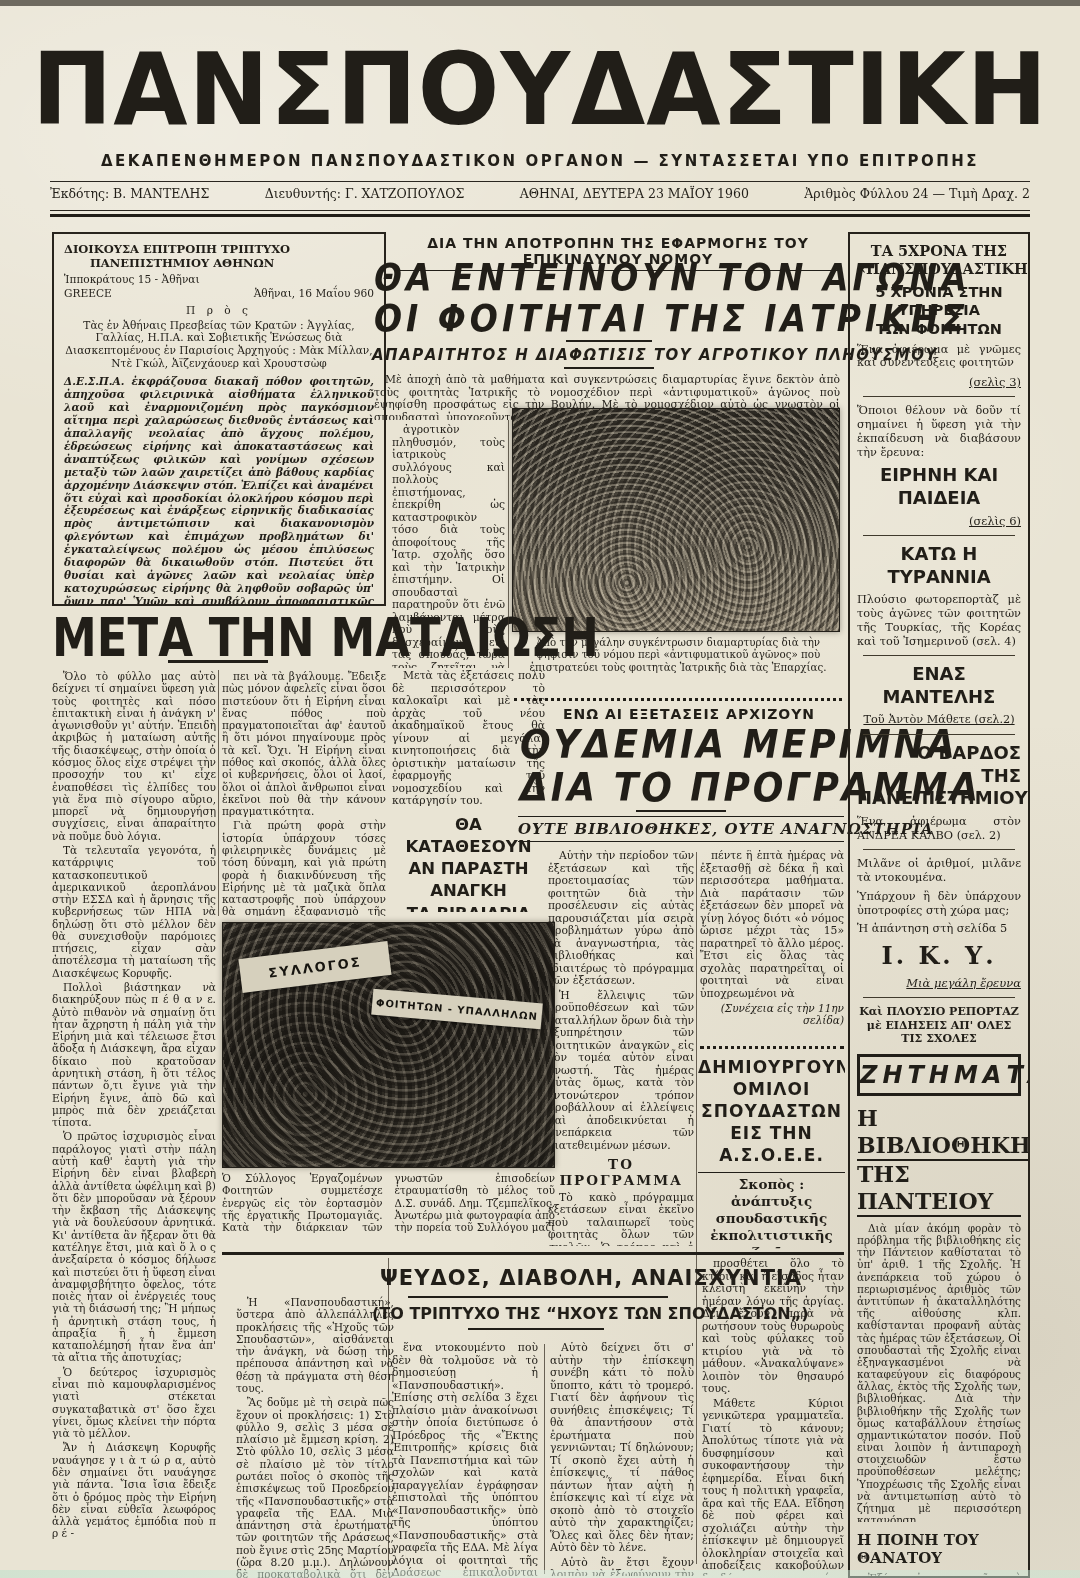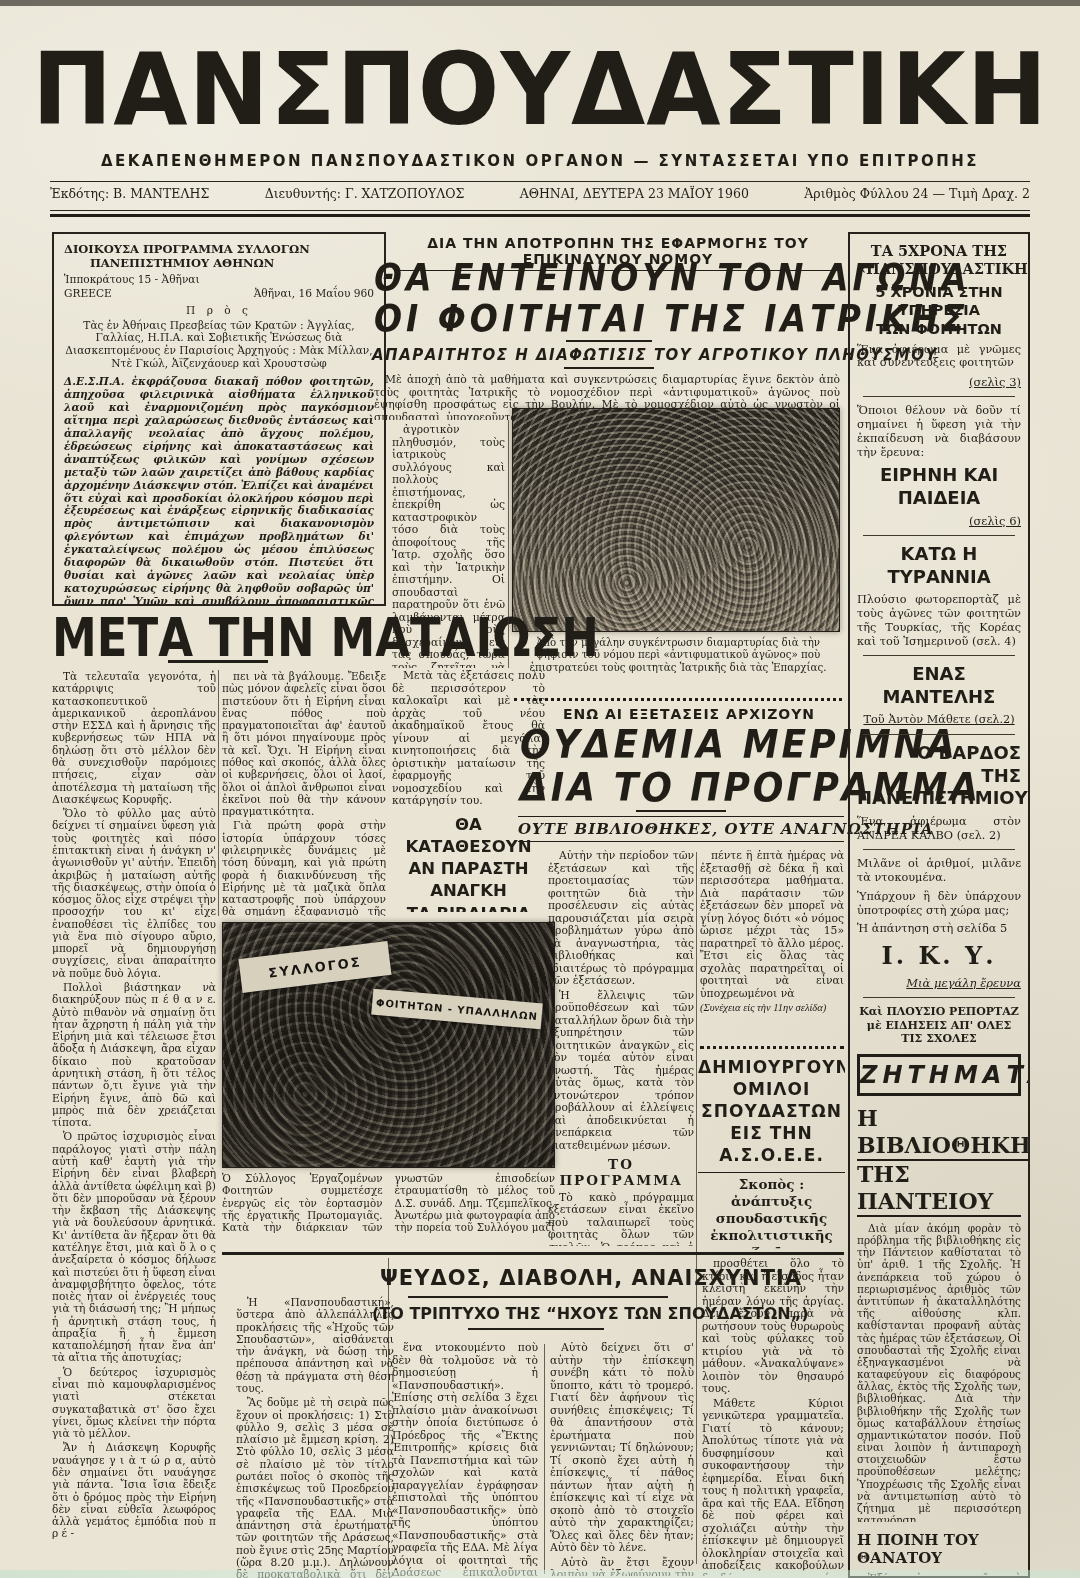--- a/index.html
+++ b/index.html
@@ -19,21 +19,21 @@
   .mast-sub{left:0;top:146px;width:100%;text-align:center;font-family:"DejaVu Sans",sans-serif;
     font-weight:bold;font-size:15px;letter-spacing:2.5px;}
   .hr1{height:1px;background:#2a2620;}
   .hr3{height:3px;background:#211e18;}
   .info-row{left:50px;top:180px;width:980px;display:flex;justify-content:space-between;
     font-size:12.5px;}
   .info-row span{white-space:nowrap;}
   
   .bt{font-size:10.8px;line-height:1.16;text-align:justify;overflow:hidden;}
   .bt p{margin:0 0 2px 0;text-indent:11px;}
-  .cont{font-size:10.5px;font-style:italic;font-family:Liberation Serif, serif;}
+  .cont{font-size:10.5px;text-align:right;font-style:italic;}
   
   .letter{left:52px;top:226px;width:334px;height:374px;border:2px solid #28241d;
     padding:8px 10px;box-sizing:border-box;font-size:10.6px;line-height:1.22;overflow:hidden;}
   .letter .org{font-weight:bold;font-size:11.5px;line-height:1.25;}
   .letter .org2{padding-left:26px;}
   .letter .addr{margin-top:2px;}
   .letter .row{display:flex;justify-content:space-between;margin-top:1px;}
   .letter .to{text-align:center;letter-spacing:4px;margin:4px 0 2px;}
   .letter .recip{text-align:center;}
   .letter .lbody{font-weight:bold;font-style:italic;text-align:justify;margin-top:5px;}
@@ -117,21 +117,21 @@
   <div class="abs info-row">
     <span>Ἐκδότης: Β. ΜΑΝΤΕΛΗΣ</span>
     <span>Διευθυντής: Γ. ΧΑΤΖΟΠΟΥΛΟΣ</span>
     <span>ΑΘΗΝΑΙ, ΔΕΥΤΕΡΑ 23 ΜΑΪΟΥ 1960</span>
     <span>Ἀριθμὸς Φύλλου 24 — Τιμὴ Δραχ. 2</span>
   </div>
   <div class="abs hr1" style="left:50px;top:204px;width:980px;"></div>
   <div class="abs hr3" style="left:50px;top:208px;width:980px;"></div>
 
   <div class="abs letter">
-    <div class="org">ΔΙΟΙΚΟΥΣΑ ΠΡΟΓΡΑΜΜΑ ΣΥΛΛΟΓΩΝ</div>
+    <div class="org">ΔΙΟΙΚΟΥΣΑ ΕΠΙΤΡΟΠΗ ΤΡΙΠΤΥΧΟ</div>
     <div class="org org2">ΠΑΝΕΠΙΣΤΗΜΙΟΥ ΑΘΗΝΩΝ</div>
     <div class="addr">Ἱπποκράτους 15 - Ἀθῆναι</div>
     <div class="row">
       <span>GREECE</span>
       <span>Ἀθῆναι, 16 Μαΐου 960</span>
     </div>
     <div class="to">Π ρ ὸ ς</div>
     <div class="recip">Τὰς ἐν Ἀθήναις Πρεσβείας τῶν Κρατῶν : Ἀγγλίας, Γαλλίας, Η.Π.Α. καὶ Σοβιετικῆς Ἑνώσεως διὰ Διασκεπτομένους ἐν Παρισίοις Ἀρχηγούς : Μὰκ Μίλλαν, Ντὲ Γκώλ, Ἀϊζενχάουερ καὶ Χρουστσὼφ</div>
     <div class="lbody">Δ.Ε.Σ.Π.Α. ἐκφράζουσα διακαῆ πόθον φοιτητῶν, ἀπηχοῦσα φιλειρινικὰ αἰσθήματα ἑλληνικοῦ λαοῦ καὶ ἐναρμονιζομένη πρὸς παγκόσμιον αἴτημα περὶ χαλαρώσεως διεθνοῦς ἐντάσεως καὶ ἀπαλλαγῆς νεολαίας ἀπὸ ἄγχους πολέμου, ἑδρεώσεως εἰρήνης καὶ ἀποκαταστάσεως καὶ ἀναπτύξεως φιλικῶν καὶ γονίμων σχέσεων μεταξὺ τῶν λαῶν χαιρετίζει ἀπὸ βάθους καρδίας ἀρχομένην Διάσκεψιν στόπ. Ἐλπίζει καὶ ἀναμένει ὅτι εὐχαὶ καὶ προσδοκίαι ὁλοκλήρου κόσμου περὶ ἐξευρέσεως καὶ ἐνάρξεως εἰρηνικῆς διαδικασίας πρὸς ἀντιμετώπισιν καὶ διακανονισμὸν φλεγόντων καὶ ἐπιμάχων προβλημάτων δι' ἐγκαταλείψεως πολέμου ὡς μέσου ἐπιλύσεως διαφορῶν θὰ δικαιωθοῦν στόπ. Πιστεύει ὅτι θυσίαι καὶ ἀγῶνες λαῶν καὶ νεολαίας ὑπὲρ κατοχυρώσεως εἰρήνης θὰ ληφθοῦν σοβαρῶς ὑπ' ὄψιν παρ' Ὑμῶν καὶ συμβάλουν ἀποφασιστικῶς εἰς παγίωσιν εἰρηνικοῦ κλίματος πρὸς ἀνάπτυξιν ἐκπαιδεύσεως καὶ μορφώσεως νέων, προαγωγὴν ἐπιστήμης καὶ πολιτισμοῦ καὶ ἄνοδον ὑλικοῦ καὶ πνευματικοῦ ἐπιπέδου λαῶν στόπ. Εὔχεται ὅπως ὑπ' αὐτὰς τὰς σκέψεις καὶ ἀποφάσεις διακατεχόμενοι ἐργασθῆτε ὥστε ζωογόνος νὰ πνεύσῃ ὁ ἄνεμος τῆς φιλίας, εἰρήνης καὶ προόδου ἀπὸ τῆς πόλεως τοῦ Φωτὸς ἀνὰ τὰ πέρατα τῆς Οἰκουμένης.</div>
 
@@ -200,22 +200,22 @@
       <span style="display:block;">ΟΜΙΛΟΙ ΣΠΟΥΔΑΣΤΩΝ</span>
       <span style="display:block;">ΕΙΣ ΤΗΝ Α.Σ.Ο.Ε.Ε.</span>
     </div>
     <div class="asoee-sub" style="border-top:1px solid #211e18;border-bottom:1px solid #211e18;padding:3px 0;">Σκοπὸς : ἀνάπτυξις σπουδαστικῆς ἐκπολιτιστικῆς ζωῆς</div>
 
   </div>
 
   <div class="abs h-meta" style="left:52px;top:600px;width:334px;">ΜΕΤΑ ΤΗΝ ΜΑΤΑΙΩΣΗ</div>
   <div class="abs midrule" style="left:168px;top:654px;width:100px;height:3px;"></div>
   <div class="abs bt" style="left:52px;top:664px;width:164px;height:880px;font-size:10.6px;">
+      <p>Ὅλο τὸ φύλλο μας αὐτὸ δείχνει τί σημαίνει ὕφεση γιὰ τοὺς φοιτητὲς καὶ πόσο ἐπιτακτικὴ εἶναι ἡ ἀνάγκη ν' ἀγωνισθοῦν γι' αὐτήν. Ἐπειδὴ ἀκριβῶς ἡ ματαίωση αὐτῆς τῆς διασκέψεως, στὴν ὁποία ὁ κόσμος ὅλος εἶχε στρέψει τὴν προσοχήν του κι' εἶχε ἐναποθέσει τὶς ἐλπίδες του γιὰ ἕνα πιὸ σίγουρο αὔριο, μπορεῖ νὰ δημιουργήσῃ συγχίσεις, εἶναι ἀπαραίτητο νὰ ποῦμε δυὸ λόγια.</p>
       <p>Τὰ τελευταῖα γεγονότα, ἡ κατάρριψις τοῦ κατασκοπευτικοῦ ἀμερικανικοῦ ἀεροπλάνου στὴν ΕΣΣΔ καὶ ἡ ἄρνησις τῆς κυβερνήσεως τῶν ΗΠΑ νὰ δηλώσῃ ὅτι στὸ μέλλον δὲν θὰ συνεχισθοῦν παρόμοιες πτήσεις, εἶχαν σὰν ἀποτέλεσμα τὴ ματαίωση τῆς Διασκέψεως Κορυφῆς.</p>
-      <p>Ὅλο τὸ φύλλο μας αὐτὸ δείχνει τί σημαίνει ὕφεση γιὰ τοὺς φοιτητὲς καὶ πόσο ἐπιτακτικὴ εἶναι ἡ ἀνάγκη ν' ἀγωνισθοῦν γι' αὐτήν. Ἐπειδὴ ἀκριβῶς ἡ ματαίωση αὐτῆς τῆς διασκέψεως, στὴν ὁποία ὁ κόσμος ὅλος εἶχε στρέψει τὴν προσοχήν του κι' εἶχε ἐναποθέσει τὶς ἐλπίδες του γιὰ ἕνα πιὸ σίγουρο αὔριο, μπορεῖ νὰ δημιουργήσῃ συγχίσεις, εἶναι ἀπαραίτητο νὰ ποῦμε δυὸ λόγια.</p>
       <p>Πολλοὶ βιάστηκαν νὰ διακηρύξουν πὼς π έ θ α ν ε. Αὐτὸ πιθανὸν νὰ σημαίνῃ ὅτι ἦταν ἄχρηστη ἡ πάλη γιὰ τὴν Εἰρήνη μιὰ καὶ τέλειωσε ἔτσι ἄδοξα ἡ Διάσκεψη, ἄρα εἶχαν δίκαιο ποὺ κρατοῦσαν ἀρνητικὴ στάση, ἢ ὅτι τέλος πάντων ὅ,τι ἔγινε γιὰ τὴν Εἰρήνη ἔγινε, ἀπὸ δῶ καὶ μπρὸς πιὰ δὲν χρειάζεται τίποτα.</p>
       <p>Ὁ πρῶτος ἰσχυρισμὸς εἶναι παράλογος γιατὶ στὴν πάλη αὐτὴ καθ' ἑαυτὴ γιὰ τὴν Εἰρήνη δὲν εἶναι βλαβερὴ ἀλλὰ ἀντίθετα ὠφέλιμη καὶ β) ὅτι δὲν μποροῦσαν νὰ ξέρουν τὴν ἔκβαση τῆς Διάσκεψης γιὰ νὰ δουλεύσουν ἀρνητικά. Κι' ἀντίθετα ἂν ἤξεραν ὅτι θὰ κατέληγε ἔτσι, μιὰ καὶ ὅ λ ο ς ἀνεξαίρετα ὁ κόσμος δήλωσε καὶ πιστεύει ὅτι ἡ ὕφεση εἶναι ἀναμφισβήτητο ὄφελος, τότε ποιὲς ἦταν οἱ ἐνέργειές τους γιὰ τὴ διάσωσή της; Ἢ μήπως ἡ ἀρνητικὴ στάση τους, ἡ ἀπραξία ἢ ἡ ἔμμεση καταπολέμησή ἦταν ἕνα ἀπ' τὰ αἴτια τῆς ἀποτυχίας;</p>
       <p>Ὁ δεύτερος ἰσχυρισμὸς εἶναι πιὸ καμουφλαρισμένος γιατὶ στέκεται συγκαταβατικὰ στ' ὅσο ἔχει γίνει, ὅμως κλείνει τὴν πόρτα γιὰ τὸ μέλλον.</p>
       <p>Ἄν ἡ Διάσκεψη Κορυφῆς ναυάγησε γ ι ὰ τ ώ ρ α, αὐτὸ δὲν σημαίνει ὅτι ναυάγησε γιὰ πάντα. Ἴσια ἴσια ἔδειξε ὅτι ὁ δρόμος πρὸς τὴν Εἰρήνη δὲν εἶναι εὐθεῖα λεωφόρος ἀλλὰ γεμάτος ἐμπόδια ποὺ π ρ έ -</p>
     </div>
   <div class="abs bt" style="left:222px;top:664px;width:164px;height:246px;font-size:10.6px;">
     <div>
         <p>πει νὰ τὰ βγάλουμε. Ἔδειξε πὼς μόνον ἀφελεῖς εἶναι ὅσοι πιστεύουν ὅτι ἡ Εἰρήνη εἶναι ἕνας πόθος ποὺ πραγματοποιεῖται ἀφ' ἑαυτοῦ ἢ ὅτι μόνοι πηγαίνουμε πρὸς τὰ κεῖ. Ὄχι. Ἡ Εἰρήνη εἶναι πόθος καὶ σκοπός, ἀλλὰ ὅλες οἱ κυβερνήσεις, ὅλοι οἱ λαοί, ὅλοι οἱ ἁπλοὶ ἄνθρωποι εἶναι ἐκεῖνοι ποὺ θὰ τὴν κάνουν πραγματικότητα.</p>
         <p>Γιὰ πρώτη φορὰ στὴν ἱστορία ὑπάρχουν τόσες φιλειρηνικὲς δυνάμεις μὲ τόση δύναμη, καὶ γιὰ πρώτη φορὰ ἡ διακινδύνευση τῆς Εἰρήνης μὲ τὰ μαζικὰ ὅπλα καταστροφῆς ποὺ ὑπάρχουν θὰ σημάνῃ ἐξαφανισμὸ τῆς ἀνθρωπότητας.</p>
       </div>

